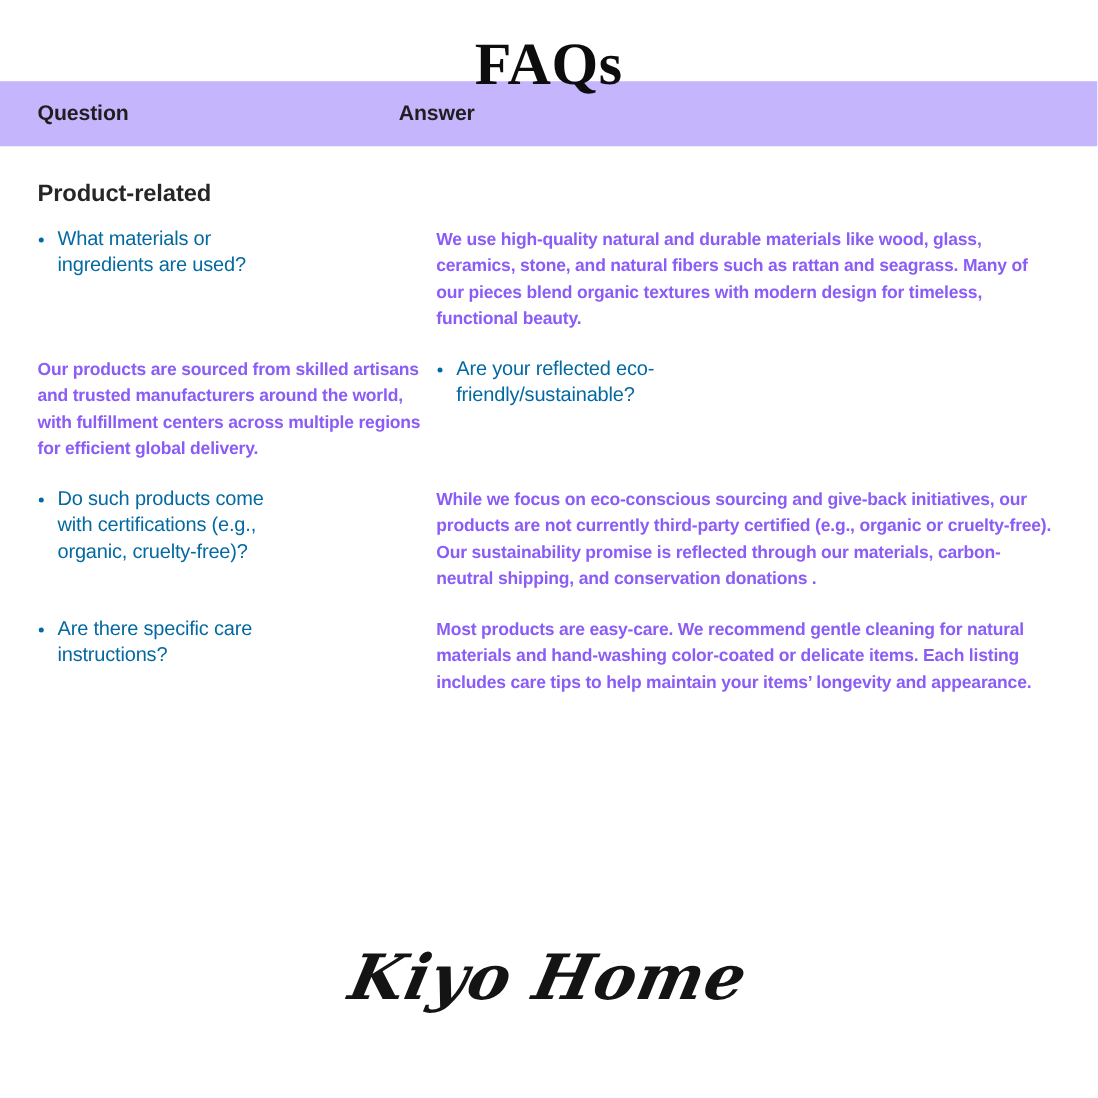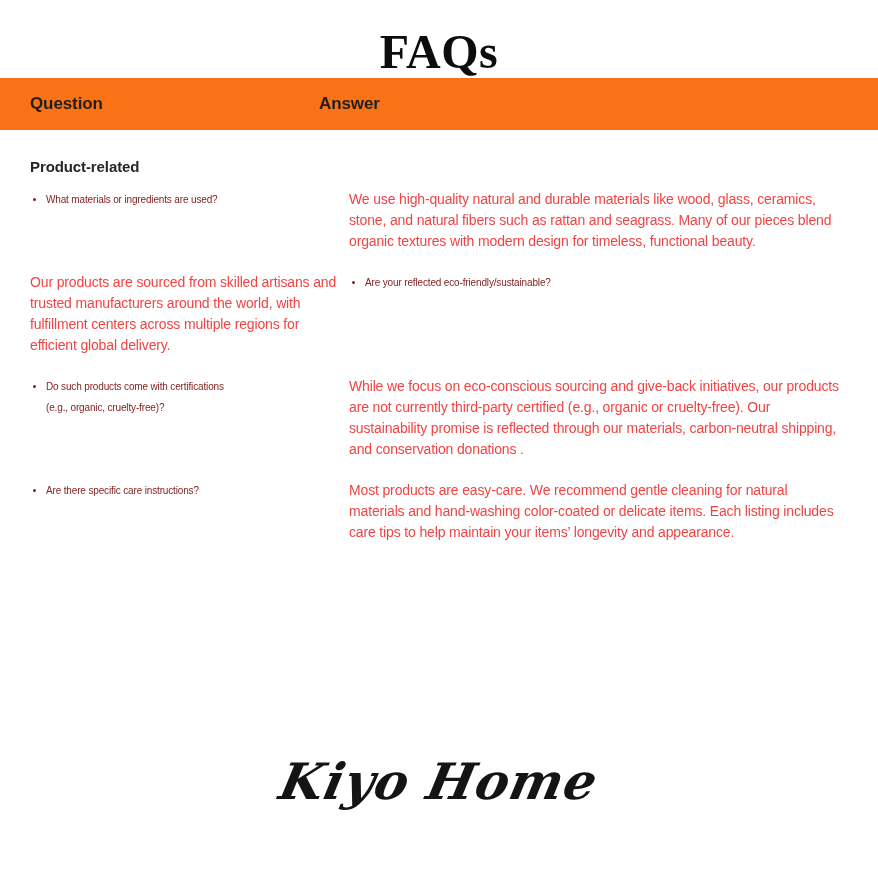--- a/index.html
+++ b/index.html
@@ -11,36 +11,36 @@
     font-family: "Liberation Sans", sans-serif;
     color: #31333f;
     overflow: hidden;
     position: relative;
   }
 
   
   .page-title {
     margin: 0;
     padding-top: 26px;
-    height: 78px;
+    height: 65px;
     text-align: center;
     font-family: "Liberation Serif", "DejaVu Serif", serif;
     font-weight: 700;
     font-size: 48px;
     line-height: 52px;
     letter-spacing: 0.5px;
     color: #0d0d0d;
   }
 
   
   .header-band {
     margin-top: 0;
     width: 878px;
     height: 52px;
-    background: #f97316;
+    background: #c4b5fd;
     display: flex;
     align-items: center;
   }
   .header-band .col-question {
     padding-left: 30px;
     width: 319px;
     font-weight: 700;
     font-size: 17px;
     color: #1f1f1f;
     letter-spacing: -0.1px;
@@ -51,47 +51,48 @@
     color: #1f1f1f;
     letter-spacing: -0.1px;
   }
 
   
   .content {
     padding: 0 32px 0 30px;
   }
   .section-heading {
     margin: 28px 0 14px 0;
-    font-size: 15px;
+    font-size: 19px;
     font-weight: 700;
     color: #262626;
     letter-spacing: -0.1px;
   }
   .qa-grid {
     display: grid;
     grid-template-columns: 319px 1fr;
     row-gap: 20px;
   }
   .q-cell ul {
     margin: 0;
     padding-left: 16px;
   }
   .q-cell li {
     max-width: 190px;
-    font-size: 10px;
+    font-size: 16px;
     line-height: 21px;
     letter-spacing: -0.15px;
-    color: #7f1d1d;
+    color: #0369a1;
   }
   .a-cell {
     font-size: 14px;
     line-height: 21px;
     letter-spacing: -0.15px;
-    color: #ef4444;
+    color: #8b5cf6;
     max-width: 500px;
+    font-weight: bold;
   }
 
   
   .brand-signature {
     position: absolute;
     left: 0;
     top: 752px;
     width: 878px;
     text-align: center;
     font-family: "DejaVu Serif", serif;

